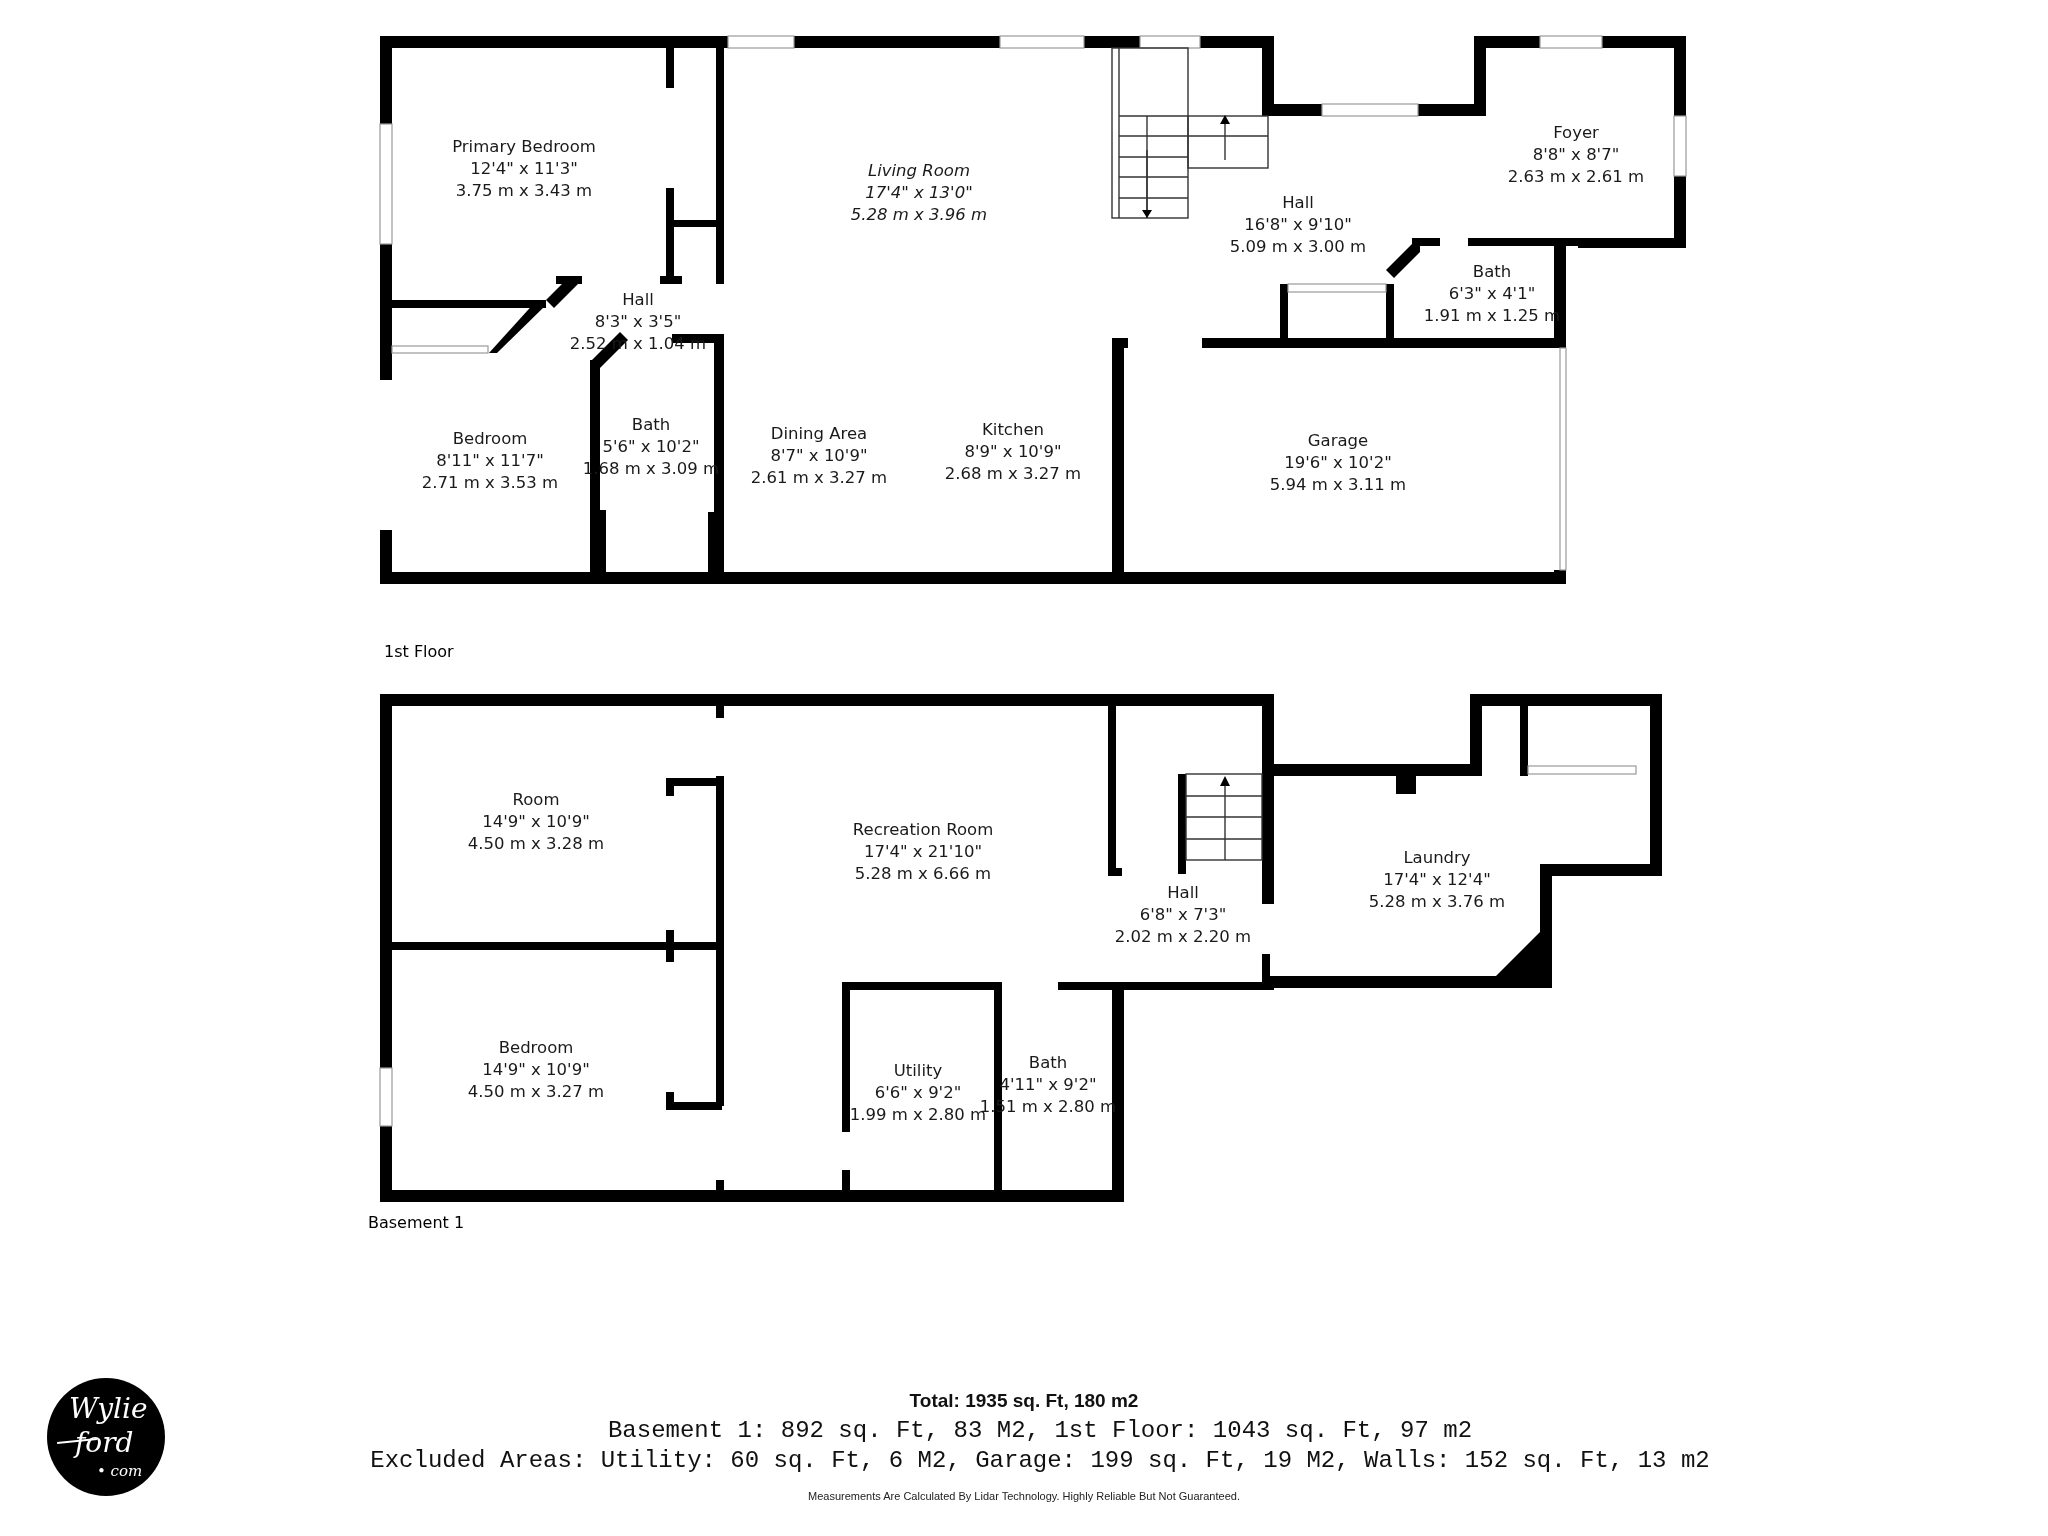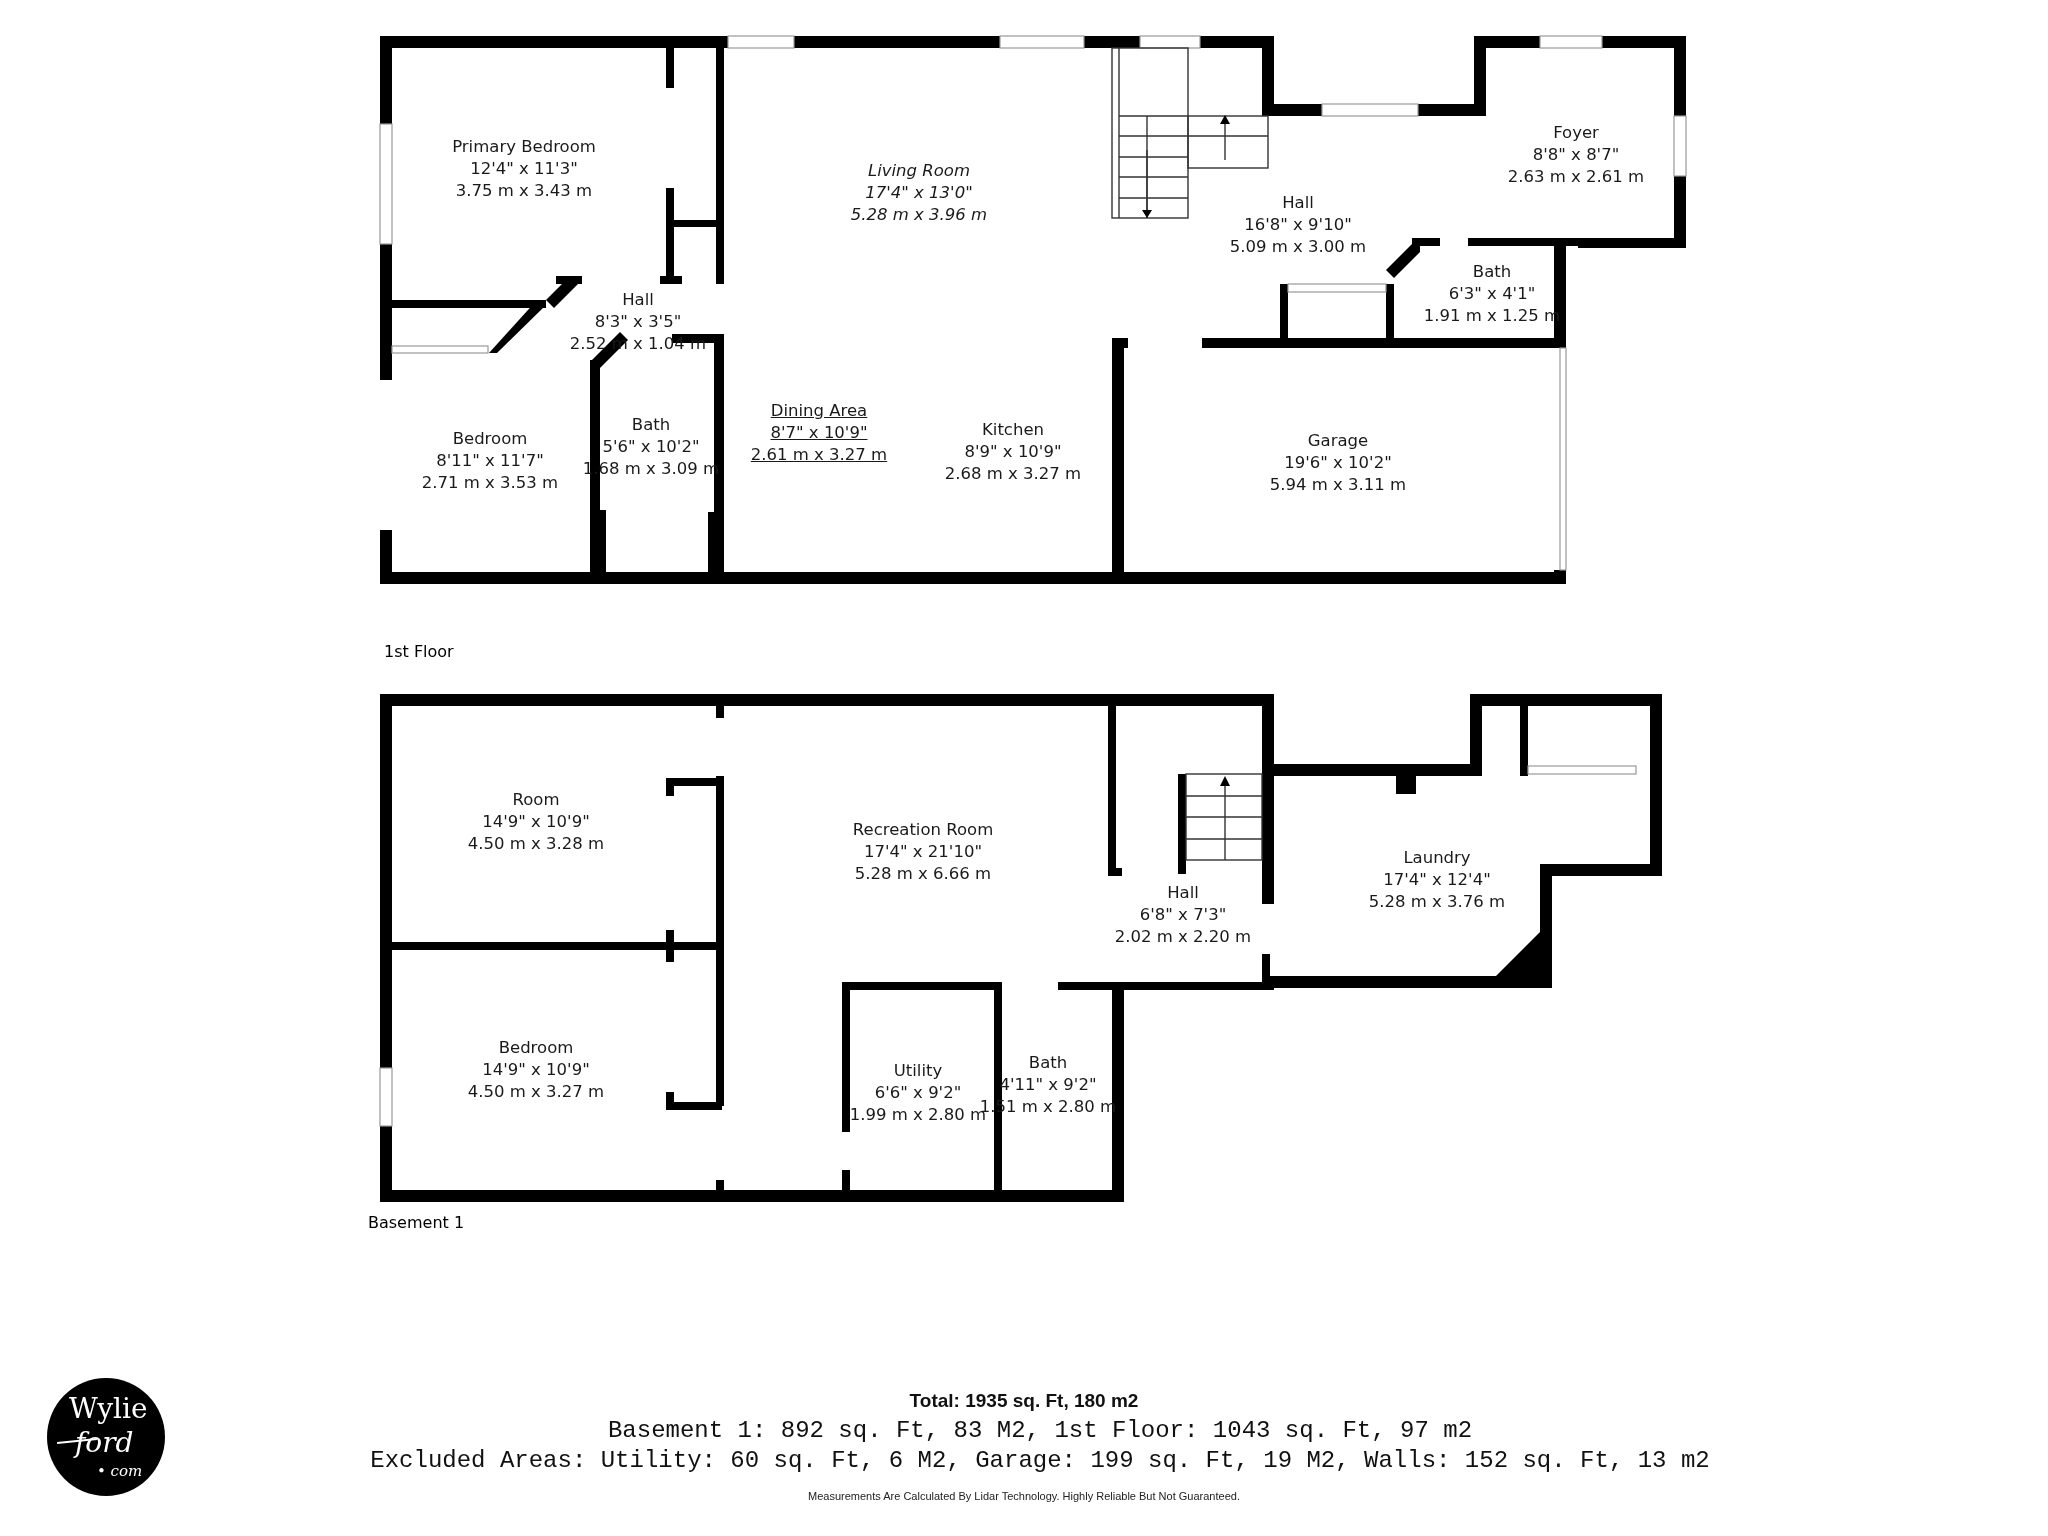--- a/index.html
+++ b/index.html
@@ -13,21 +13,21 @@
   .room-label { position: absolute; text-align: center; transform: translateX(-50%);
                 font-size: 16.5px; line-height: 22px; white-space: nowrap; color: #1a1a1a; }
   .room-label .nm { display: block; }
   .floor-label { position: absolute; font-size: 16px; color: #000000; }
   .summary { position: absolute; left: 0; width: 2048px; text-align: center; top: 1386px; }
   .summary .total { font-family: "Liberation Sans", sans-serif; font-weight: bold; font-size: 19px; line-height: 30px; }
   .summary .line { font-family: Liberation Mono, monospace; font-size: 24px; line-height: 30px; margin-left: 32px; }
   .summary .disclaimer { font-family: "Liberation Sans", sans-serif; font-size: 11px; margin-top: 14px; color: #222; }
   .logo { position: absolute; left: 47px; top: 1378px; width: 118px; height: 118px; border-radius: 50%;
           background: #000; color: #fff; }
-  .logo .l1 { position: absolute; left: 22px; top: 14px; font-family: "DejaVu Serif", serif; font-size: 28px; }
+  .logo .l1 { position: absolute; left: 22px; top: 14px; font-family: "DejaVu Serif", serif; font-style: italic; font-size: 28px; }
   .logo .l2 { position: absolute; left: 28px; top: 48px; font-family: "DejaVu Serif", serif; font-style: italic; font-size: 28px; }
   .logo .l3 { position: absolute; left: 50px; top: 84px; font-family: "DejaVu Serif", serif; font-style: italic; font-size: 15px; }
   .logo .bar { position: absolute; left: 10px; top: 62px; width: 40px; height: 2px; background: #fff; transform: rotate(-6deg); }
 </style>
 </head>
 <body>
 
 <svg id="plan" viewBox="0 0 2048 1536" xmlns="http://www.w3.org/2000/svg">
 
   <g>
@@ -201,21 +201,21 @@
 <div class="room-label" style="left:490px; top:428px;">
   <span class="nm">Bedroom</span>
   <span class="nm">8'11" x 11'7"</span>
   <span class="nm">2.71 m x 3.53 m</span>
 </div>
 <div class="room-label" style="left:651px; top:414px;">
   <span class="nm">Bath</span>
   <span class="nm">5'6" x 10'2"</span>
   <span class="nm">1.68 m x 3.09 m</span>
 </div>
-<div class="room-label" style="left:819px; top:400px;text-decoration:underline;">
+<div class="room-label" style="left:819px; top:423px;">
   <span class="nm">Dining Area</span>
   <span class="nm">8'7" x 10'9"</span>
   <span class="nm">2.61 m x 3.27 m</span>
 </div>
 <div class="room-label" style="left:1013px; top:419px;">
   <span class="nm">Kitchen</span>
   <span class="nm">8'9" x 10'9"</span>
   <span class="nm">2.68 m x 3.27 m</span>
 </div>
 <div class="room-label" style="left:1338px; top:430px;">

